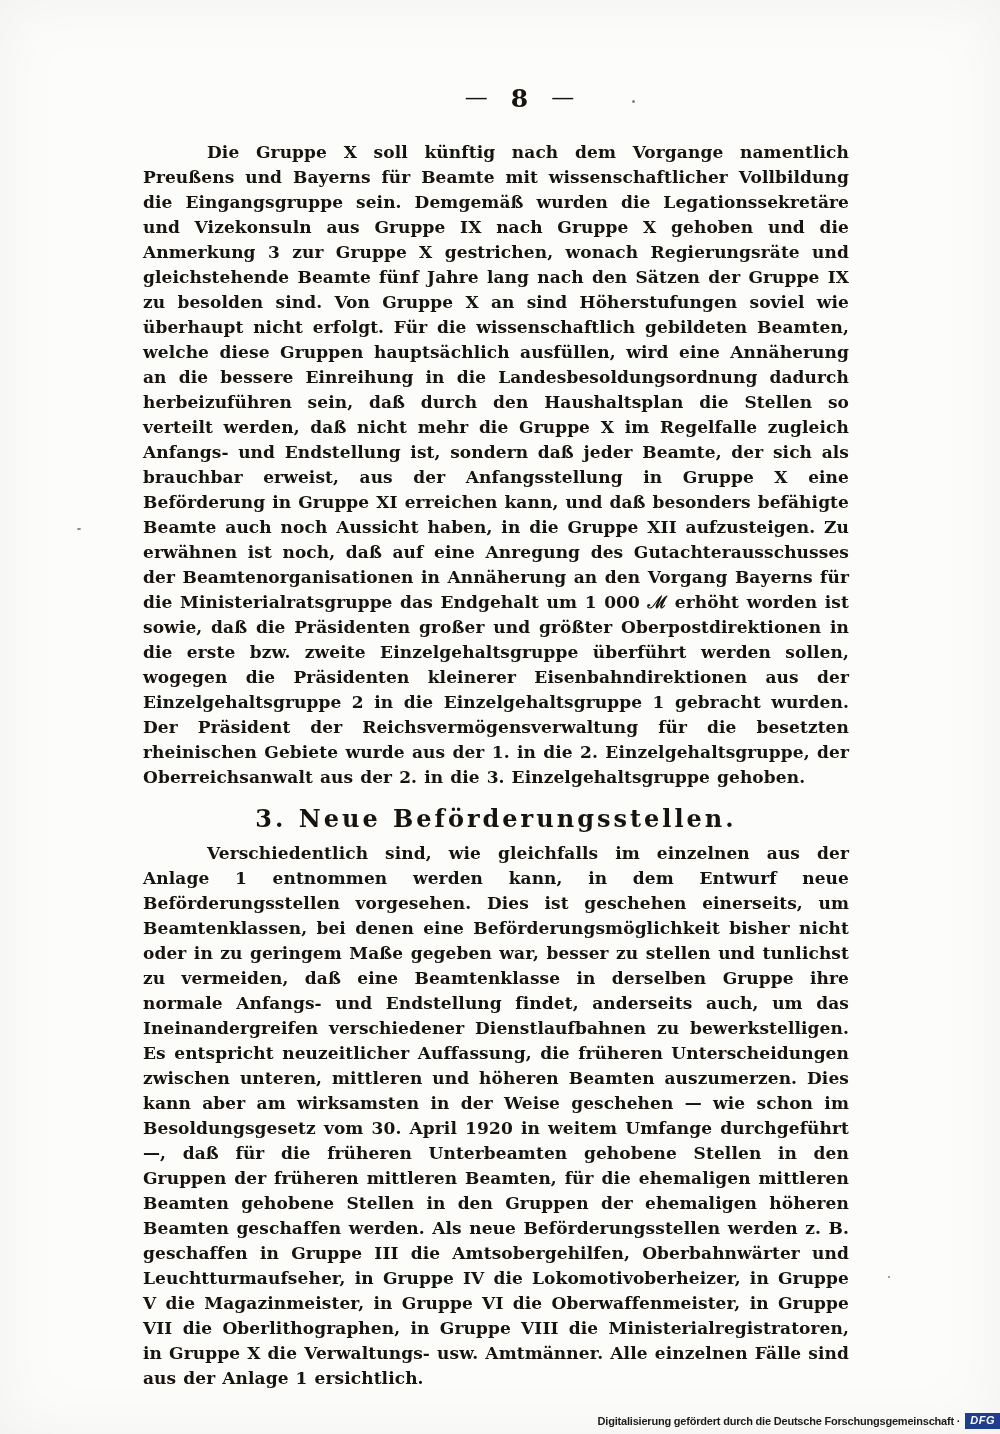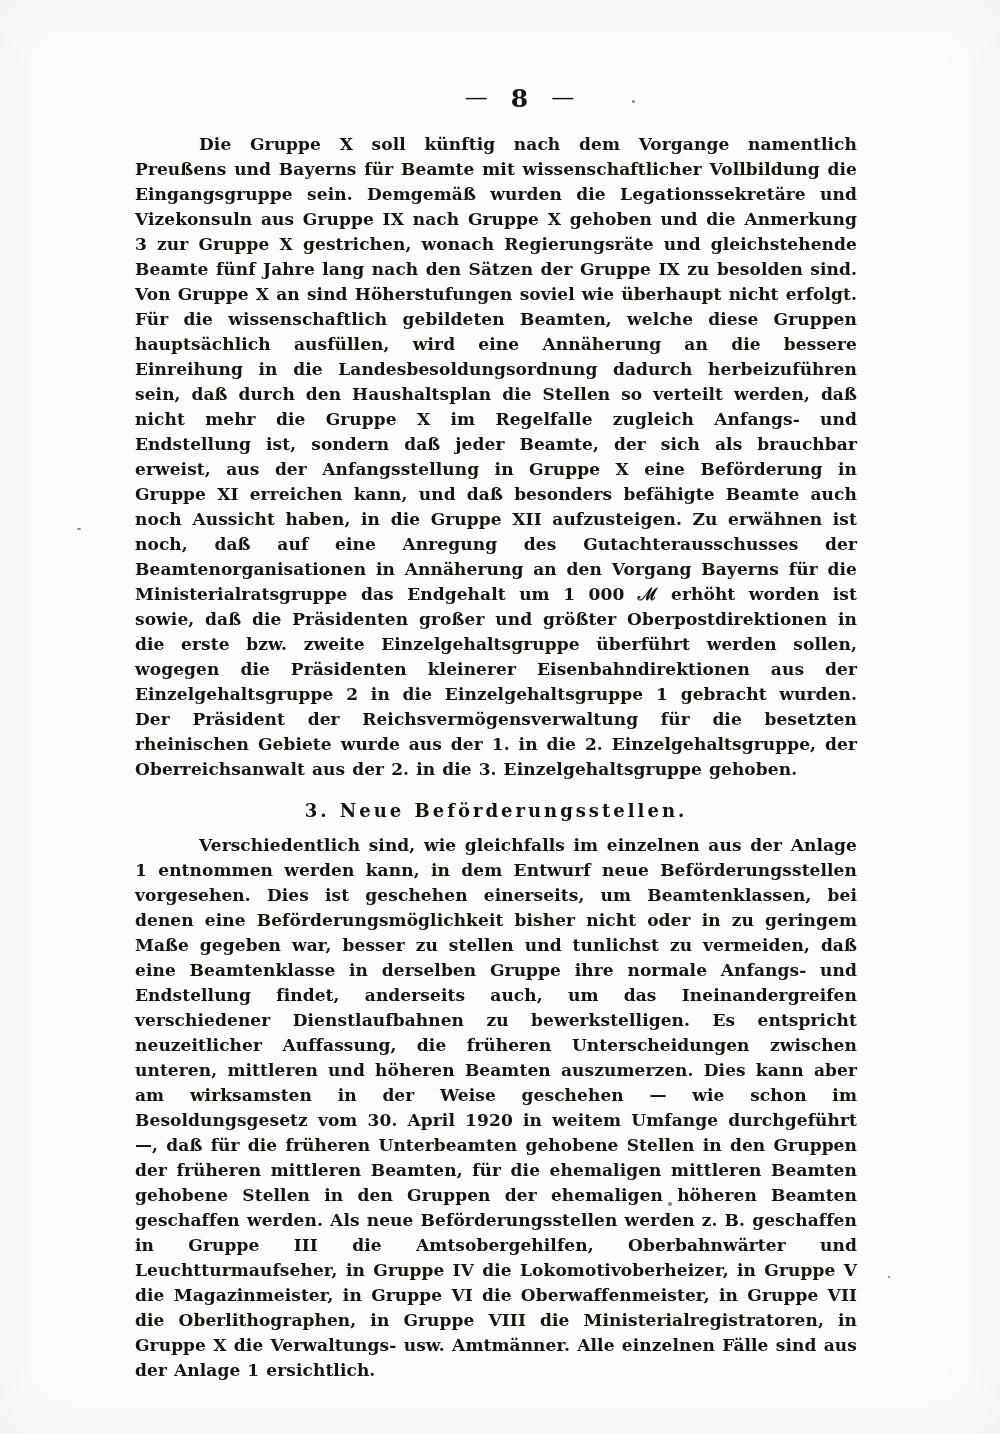--- a/index.html
+++ b/index.html
@@ -51,28 +51,28 @@
     left: 135px;
     width: 722px;
     font-size: 17px;
     line-height: 25px;
     font-weight: bold;
     text-align: justify;
     letter-spacing: 0.1px;
     word-spacing: 1px;
   }
   .para {
-    margin: 0;
+    margin: 8px;
     text-indent: 64px;
   }
   .section-heading {
     margin: 16px 0 10px 0;
     text-indent: 0;
     text-align: center;
-    font-size: 18px;
+    font-size: 24px;
     font-weight: bold;
     letter-spacing: 3px;
   }
   .footer {
     position: absolute;
     right: 0;
     bottom: 5px;
     display: flex;
     align-items: center;
     gap: 5px;
@@ -122,14 +122,18 @@
     <h3 class="section-heading">3. Neue Beförderungsstellen.</h3>
     <p class="para">Verschiedentlich sind, wie gleichfalls im einzelnen aus der Anlage 1 entnommen werden kann, in dem Entwurf neue Beförderungsstellen vorgesehen. Dies ist geschehen einerseits, um Beamtenklassen, bei denen eine Beförderungsmöglichkeit bisher nicht oder in zu geringem Maße gegeben war, besser zu stellen und tunlichst zu vermeiden, daß eine Beamtenklasse in derselben Gruppe ihre normale Anfangs- und Endstellung findet, anderseits auch, um das Ineinandergreifen verschiedener Dienstlaufbahnen zu bewerkstelligen. Es entspricht neuzeitlicher Auffassung, die früheren Unterscheidungen zwischen unteren, mittleren und höheren Beamten auszumerzen. Dies kann aber am wirksamsten in der Weise geschehen — wie schon im Besoldungsgesetz vom 30. April 1920 in weitem Umfange durchgeführt —, daß für die früheren Unterbeamten gehobene Stellen in den Gruppen der früheren mittleren Beamten, für die ehemaligen mittleren Beamten gehobene Stellen in den Gruppen der ehemaligen höheren Beamten geschaffen werden. Als neue Beförderungsstellen werden z. B. geschaffen in Gruppe III die Amtsobergehilfen, Oberbahnwärter und Leuchtturmaufseher, in Gruppe IV die Lokomotivoberheizer, in Gruppe V die Magazinmeister, in Gruppe VI die Oberwaffenmeister, in Gruppe VII die Oberlithographen, in Gruppe VIII die Ministerialregistratoren, in Gruppe X die Verwaltungs- usw. Amtmänner. Alle einzelnen Fälle sind aus der Anlage 1 ersichtlich.</p>
 
   </div>
 
   <span class="speck s1"></span>
   <span class="speck s2"></span>
   <span class="speck s3"></span>
   <span class="speck s4"></span>
 
+  <div class="footer">
+    <span class="credit">Digitalisierung gefördert durch die Deutsche Forschungsgemeinschaft ·</span>
+    <span class="dfg">DFG</span>
+  </div>
 
 </div>
 
 </body></html>

